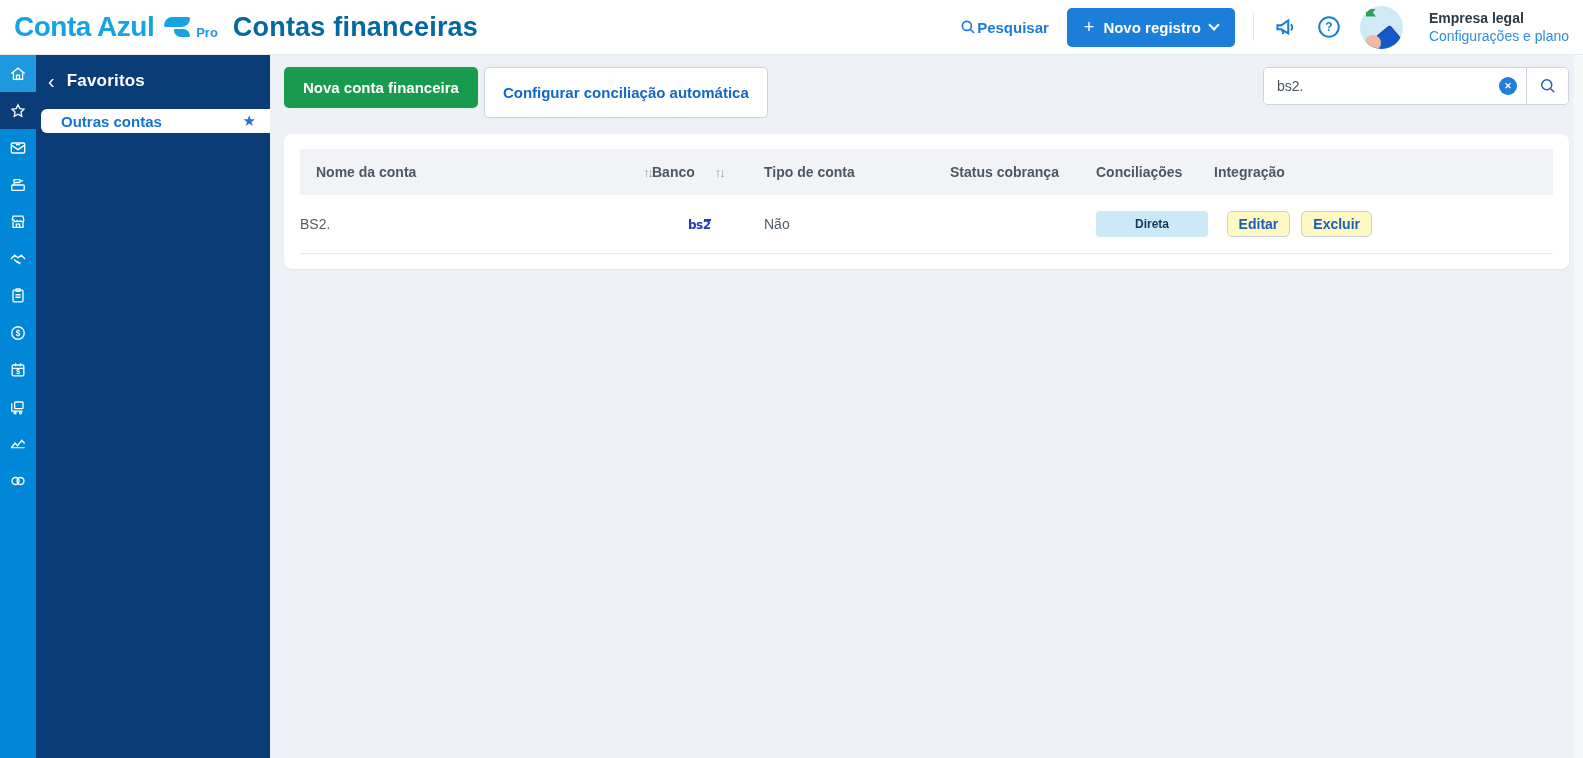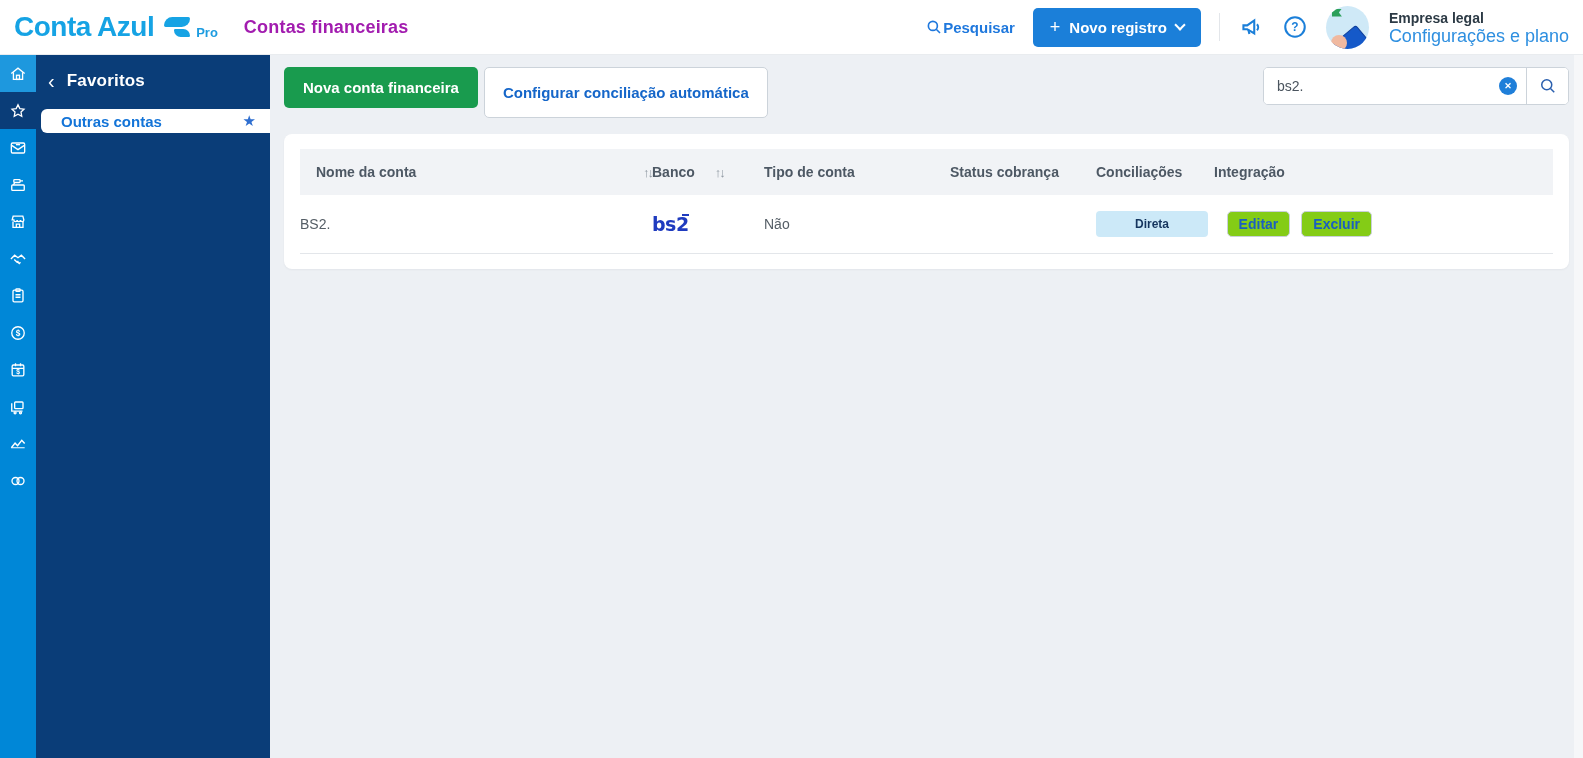--- a/index.html
+++ b/index.html
@@ -6,35 +6,35 @@
   html,body { width:1583px; height:758px; overflow:hidden; font-family:"Liberation Sans", sans-serif; background:#fff; }
 
   
   .topbar { height:55px; background:#fff; display:flex; align-items:center; padding:0 14px 0 14px; border-bottom:1px solid #e9ecef; position:relative; z-index:5; }
   .logo { display:flex; align-items:center; gap:6px; }
   .logo-text { font-size:28px; font-weight:800; color:#16a3e4; letter-spacing:-0.5px; }
   .logo-mark { display:flex; flex-direction:column; gap:2px; margin-left:4px; }
   .leaf { width:26px; height:10px; background:#16a3e4; border-radius:10px 2px 10px 2px; }
   .leaf.small { width:16px; height:8px; align-self:flex-end; border-radius:2px 10px 2px 10px; }
   .logo-pro { font-size:13px; font-weight:700; color:#1d9ce0; margin-left:0; margin-top:10px; }
-  .page-title { font-size:18px; font-weight:700; color:#a21caf; margin-left:26px; letter-spacing:0.2px; }
+  .page-title { font-size:27px; font-weight:700; color:#0369a1; margin-left:15px; letter-spacing:0.2px; }
   .topbar-right { margin-left:auto; display:flex; align-items:center; gap:18px; }
   .top-search { display:flex; align-items:center; color:#1f78dd; font-size:15px; font-weight:600; cursor:pointer; }
   .btn-new { display:flex; align-items:center; gap:9px; background:#1b7fd9; color:#fff; font-size:15px; font-weight:600; border:none; border-radius:5px; padding:11px 17px; cursor:pointer; }
   .plus-glyph { font-size:18px; font-weight:400; line-height:14px; }
   .chev-down { width:8px; height:8px; border-right:2px solid #fff; border-bottom:2px solid #fff; transform:rotate(45deg); margin-top:-4px; }
   .top-divider { width:1px; height:28px; background:#e3e6ea; }
   .icon-btn { background:none; border:none; cursor:pointer; display:flex; align-items:center; }
-  .account { display:flex; align-items:center; gap:20px; cursor:pointer; }
+  .account { display:flex; align-items:center; gap:26px; cursor:pointer; }
   .avatar { width:43px; height:43px; border-radius:50%; background:#cfe9f7; position:relative; overflow:hidden; flex-shrink:0; }
   .avatar .card { position:absolute; width:26px; height:16px; background:#1559c9; border-radius:3px; transform:rotate(-40deg); left:10px; top:10px; border:1px solid #0d3f9e; }
   .avatar .flag { position:absolute; width:10px; height:8px; background:#2ca05a; left:6px; top:3px; clip-path:polygon(0 0,100% 0,70% 50%,100% 100%,0 100%); }
   .avatar .hand { position:absolute; width:16px; height:16px; background:#f0b9a0; border-radius:50%; left:5px; bottom:-2px; }
   .account-name { font-size:14px; font-weight:700; color:#2c3a45; line-height:18px; }
-  .account-link { font-size:18px; color:#2e8fe0; line-height:18px;text-align:center; }
+  .account-link { font-size:14px; color:#2e8fe0; line-height:18px;text-align:center; }
 
   
   .app-body { display:flex; height:703px; position:relative; }
 
   .rail { width:36px; background:#0087d7; display:flex; flex-direction:column; flex-shrink:0; }
   .rail-item { width:36px; height:37px; display:flex; align-items:center; justify-content:center; cursor:pointer; }
   .rail-item.current { background:#1e98de; }
   .rail-item.active { background:#0a3d78; }
   .rail-item svg { display:block; }
 
@@ -63,25 +63,25 @@
   .card { margin-top:16px; background:#fff; border-radius:8px; padding:15px 16px; box-shadow:0 1px 2px rgba(30,40,60,0.05); }
   .tbl-grid { display:grid; grid-template-columns:352px 112px 186px 146px 118px 158px 1fr; align-items:center; }
   .tbl-head { background:#f1f3f6; }
   .tbl-head .cell { padding:15px 0; font-size:14px; font-weight:700; color:#4d5864; }
   .cell.first { padding-left:16px; }
   .sort-pair { color:#8d96a0; font-size:13px; font-weight:400; letter-spacing:-2px; cursor:pointer; }
   .head-name { display:flex; justify-content:space-between; align-items:center; padding-right:26px; }
   .head-bank { display:flex; align-items:center; gap:20px; }
   .tbl-row { border-bottom:1px solid #e3e6ea; }
   .tbl-row .cell { padding:16px 0; font-size:14px; color:#555e66; }
-  .bank-logo { font-size:19px; font-weight:800; color:#1f3bbf; letter-spacing:-0.5px; position:relative; display:inline-block; font-family:"DejaVu Sans",sans-serif; }
+  .bank-logo { font-size:12px; font-weight:800; color:#1f3bbf; letter-spacing:-0.5px; position:relative; display:inline-block; font-family:"DejaVu Sans",sans-serif;margin-left:36px; }
   .bank-logo::after { content:""; position:absolute; top:1px; right:0; width:7px; height:2px; background:#1f3bbf; }
   .badge { display:inline-block; width:112px; text-align:center; background:#cce9f8; color:#15355e; font-size:12px; font-weight:700; padding:6px 0; border-radius:4px; }
   .row-actions { display:flex; justify-content:flex-end; gap:11px; padding-right:2px; }
-  .btn-small { background:#84cc16; border:1px solid #c9d0da; border-radius:5px; color:#1a5fc0; font-size:14px; font-weight:600; padding:4px 11px; cursor:pointer; }
+  .btn-small { background:#fef9c3; border:1px solid #c9d0da; border-radius:5px; color:#1a5fc0; font-size:14px; font-weight:600; padding:4px 11px; cursor:pointer; }
 </style>
 </head>
 <body>
 
 <div class="topbar">
   <div class="logo">
     <span class="logo-text">Conta Azul</span>
     <span class="logo-mark">
       <span class="leaf"></span>
         <span class="leaf small"></span>

